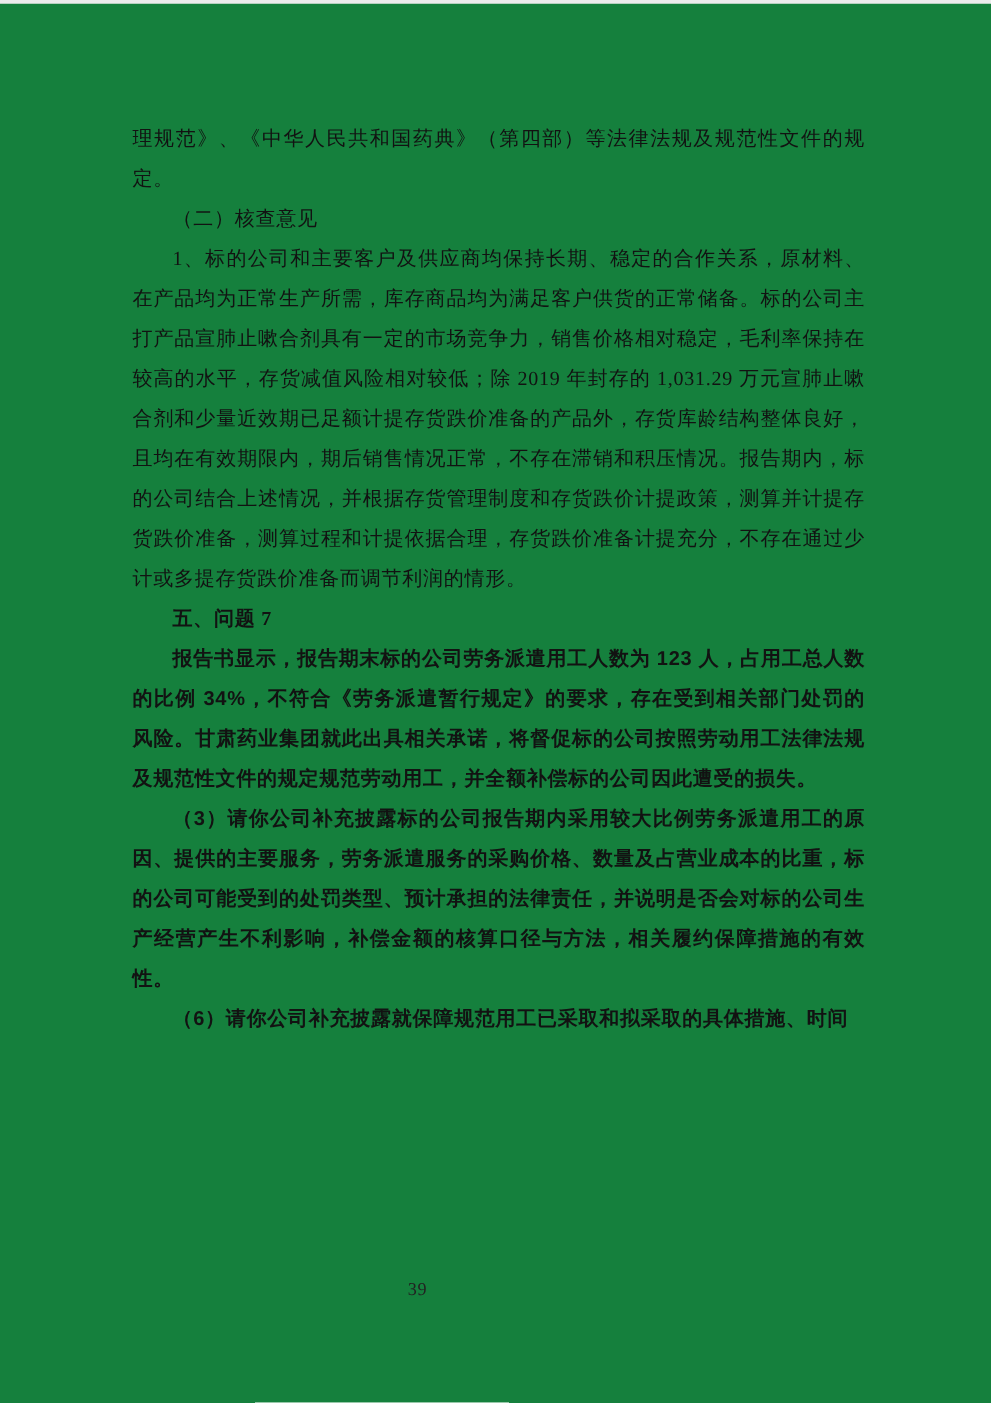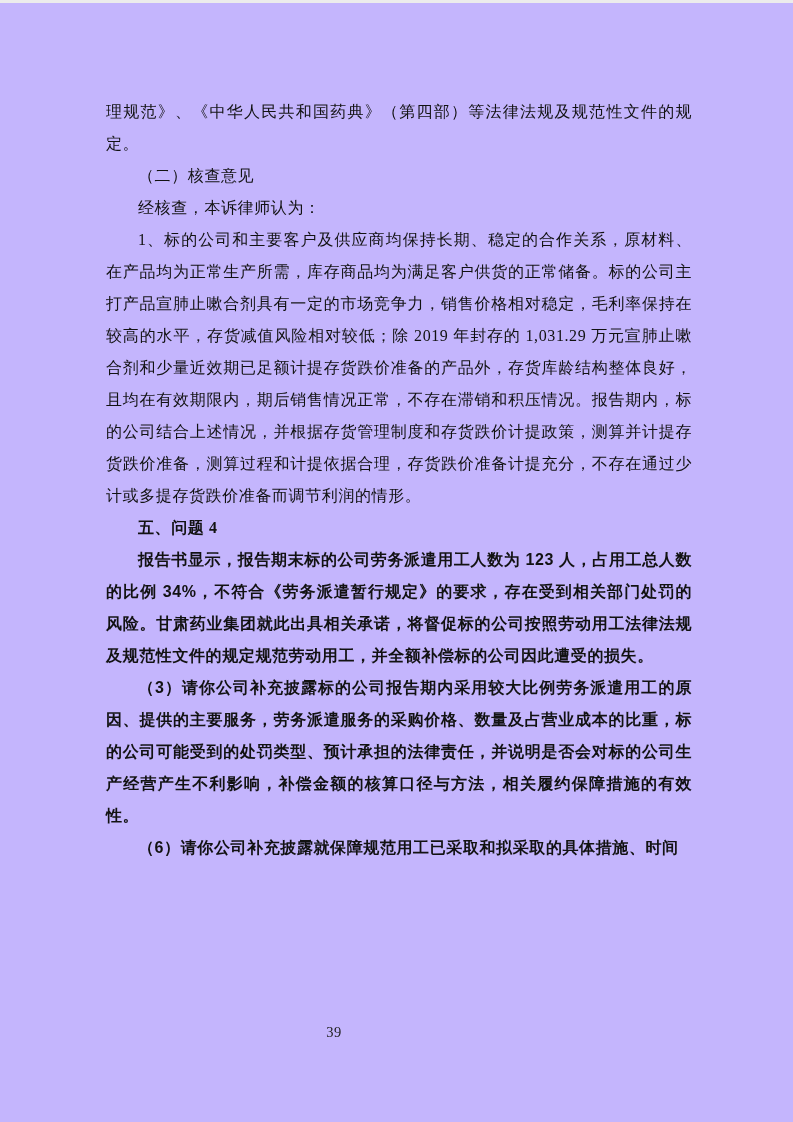--- a/index.html
+++ b/index.html
@@ -4,21 +4,21 @@
 <style>
   html, body {
     margin: 0;
     padding: 0;
     background: #ffffff;
   }
   .page {
     position: relative;
     width: 793px;
     height: 1122px;
-    background: #c4b5fd;
+    background: #15803d;
     overflow: hidden;
     font-family: "Liberation Serif", "DejaVu Serif", serif;
     color: #121212;
   }
   .top-edge {
     position: absolute;
     top: 0; left: 0; right: 0;
     height: 3px;
     background: #ececec;
   }
@@ -86,26 +86,25 @@
 <body>
 
 <div class="page">
   <div class="top-edge"></div>
 
   <div class="content">
     <p class="p-cont">理规范》、《中华人民共和国药典》（第四部）等法律法规及规范性文件的规定。</p>
 
     <p class="hd hd-review">（二）核查意见</p>
 
-    <p class="hd hd-lead">经核查，本诉律师认为：</p>
 
     <p class="body-p p-op1">1、标的公司和主要客户及供应商均保持长期、稳定的合作关系，原材料、在产品均为正常生产所需，库存商品均为满足客户供货的正常储备。标的公司主打产品宣肺止嗽合剂具有一定的市场竞争力，销售价格相对稳定，毛利率保持在较高的水平，存货减值风险相对较低；除 2019 年封存的 1,031.29 万元宣肺止嗽合剂和少量近效期已足额计提存货跌价准备的产品外，存货库龄结构整体良好，且均在有效期限内，期后销售情况正常，不存在滞销和积压情况。报告期内，标的公司结合上述情况，并根据存货管理制度和存货跌价计提政策，测算并计提存货跌价准备，测算过程和计提依据合理，存货跌价准备计提充分，不存在通过少计或多提存货跌价准备而调节利润的情形。</p>
 
 
-    <p class="sec-h">五、问题 4</p>
+    <p class="sec-h">五、问题 7</p>
 
     <p class="q q-intro">报告书显示，报告期末标的公司劳务派遣用工人数为 123 人，占用工总人数的比例 34%，不符合《劳务派遣暂行规定》的要求，存在受到相关部门处罚的风险。甘肃药业集团就此出具相关承诺，将督促标的公司按照劳动用工法律法规及规范性文件的规定规范劳动用工，并全额补偿标的公司因此遭受的损失。</p>
 
     <p class="q q-1">（3）请你公司补充披露标的公司报告期内采用较大比例劳务派遣用工的原因、提供的主要服务，劳务派遣服务的采购价格、数量及占营业成本的比重，标的公司可能受到的处罚类型、预计承担的法律责任，并说明是否会对标的公司生产经营产生不利影响，补偿金额的核算口径与方法，相关履约保障措施的有效性。</p>
 
     <p class="q q-2">（6）请你公司补充披露就保障规范用工已采取和拟采取的具体措施、时间</p>
   </div>
 
   <div class="footer">39</div>
 </div>

